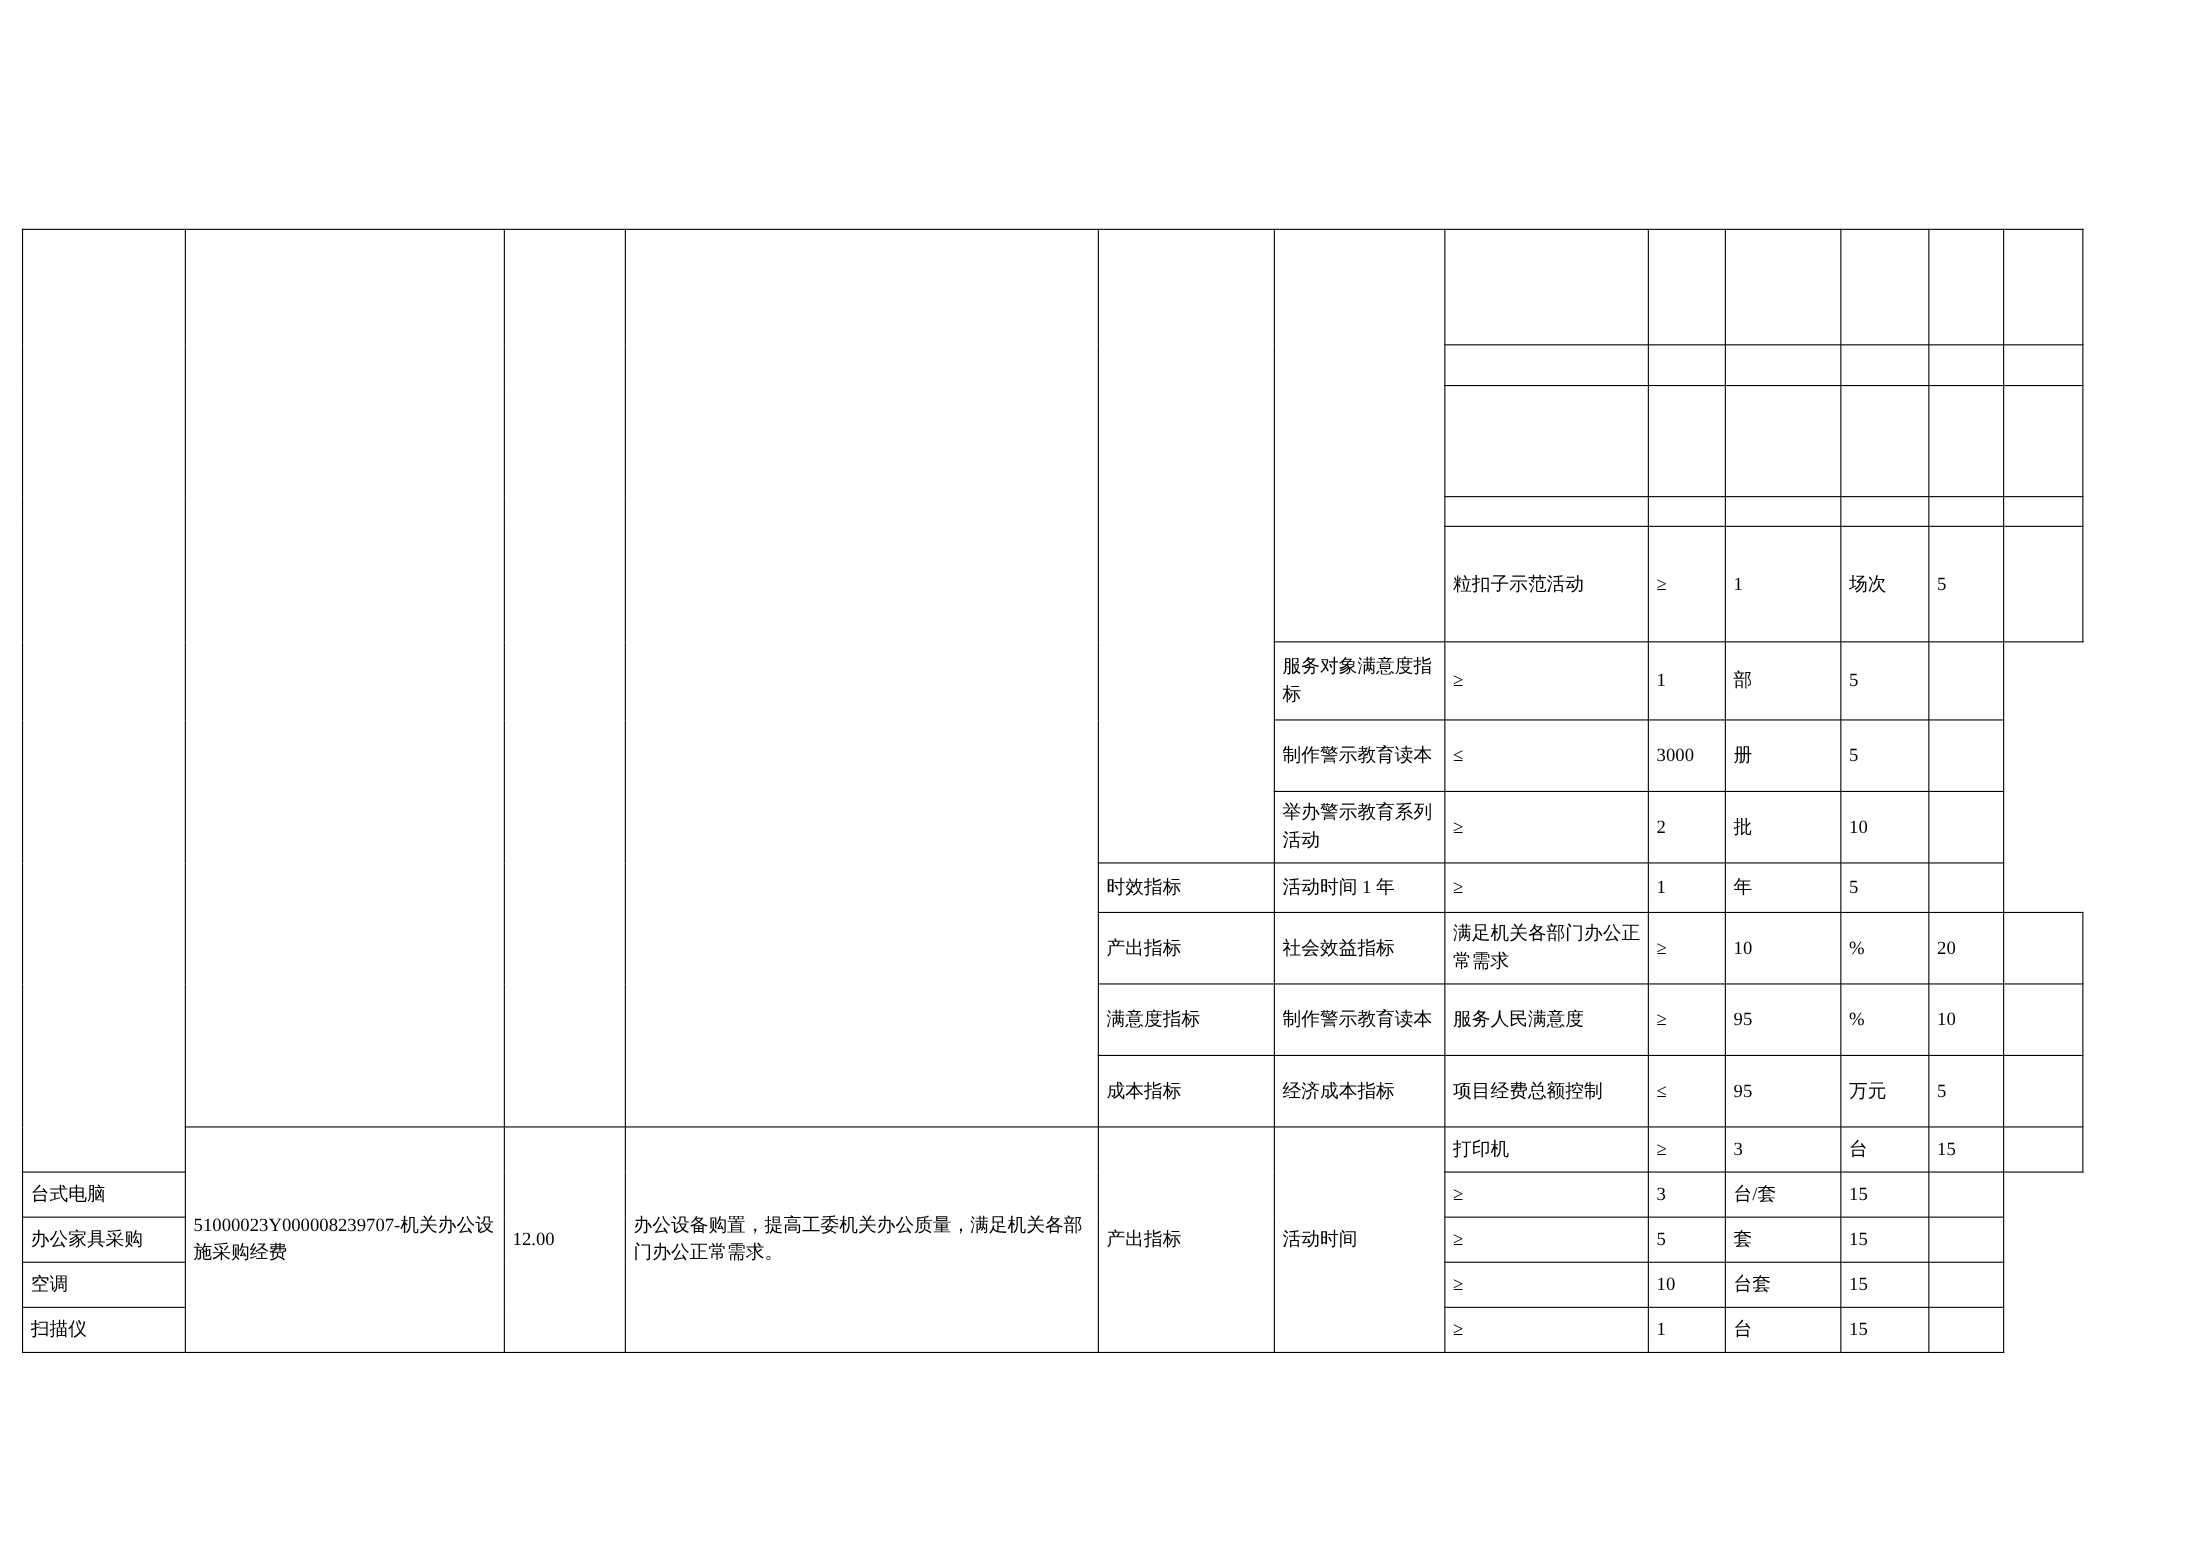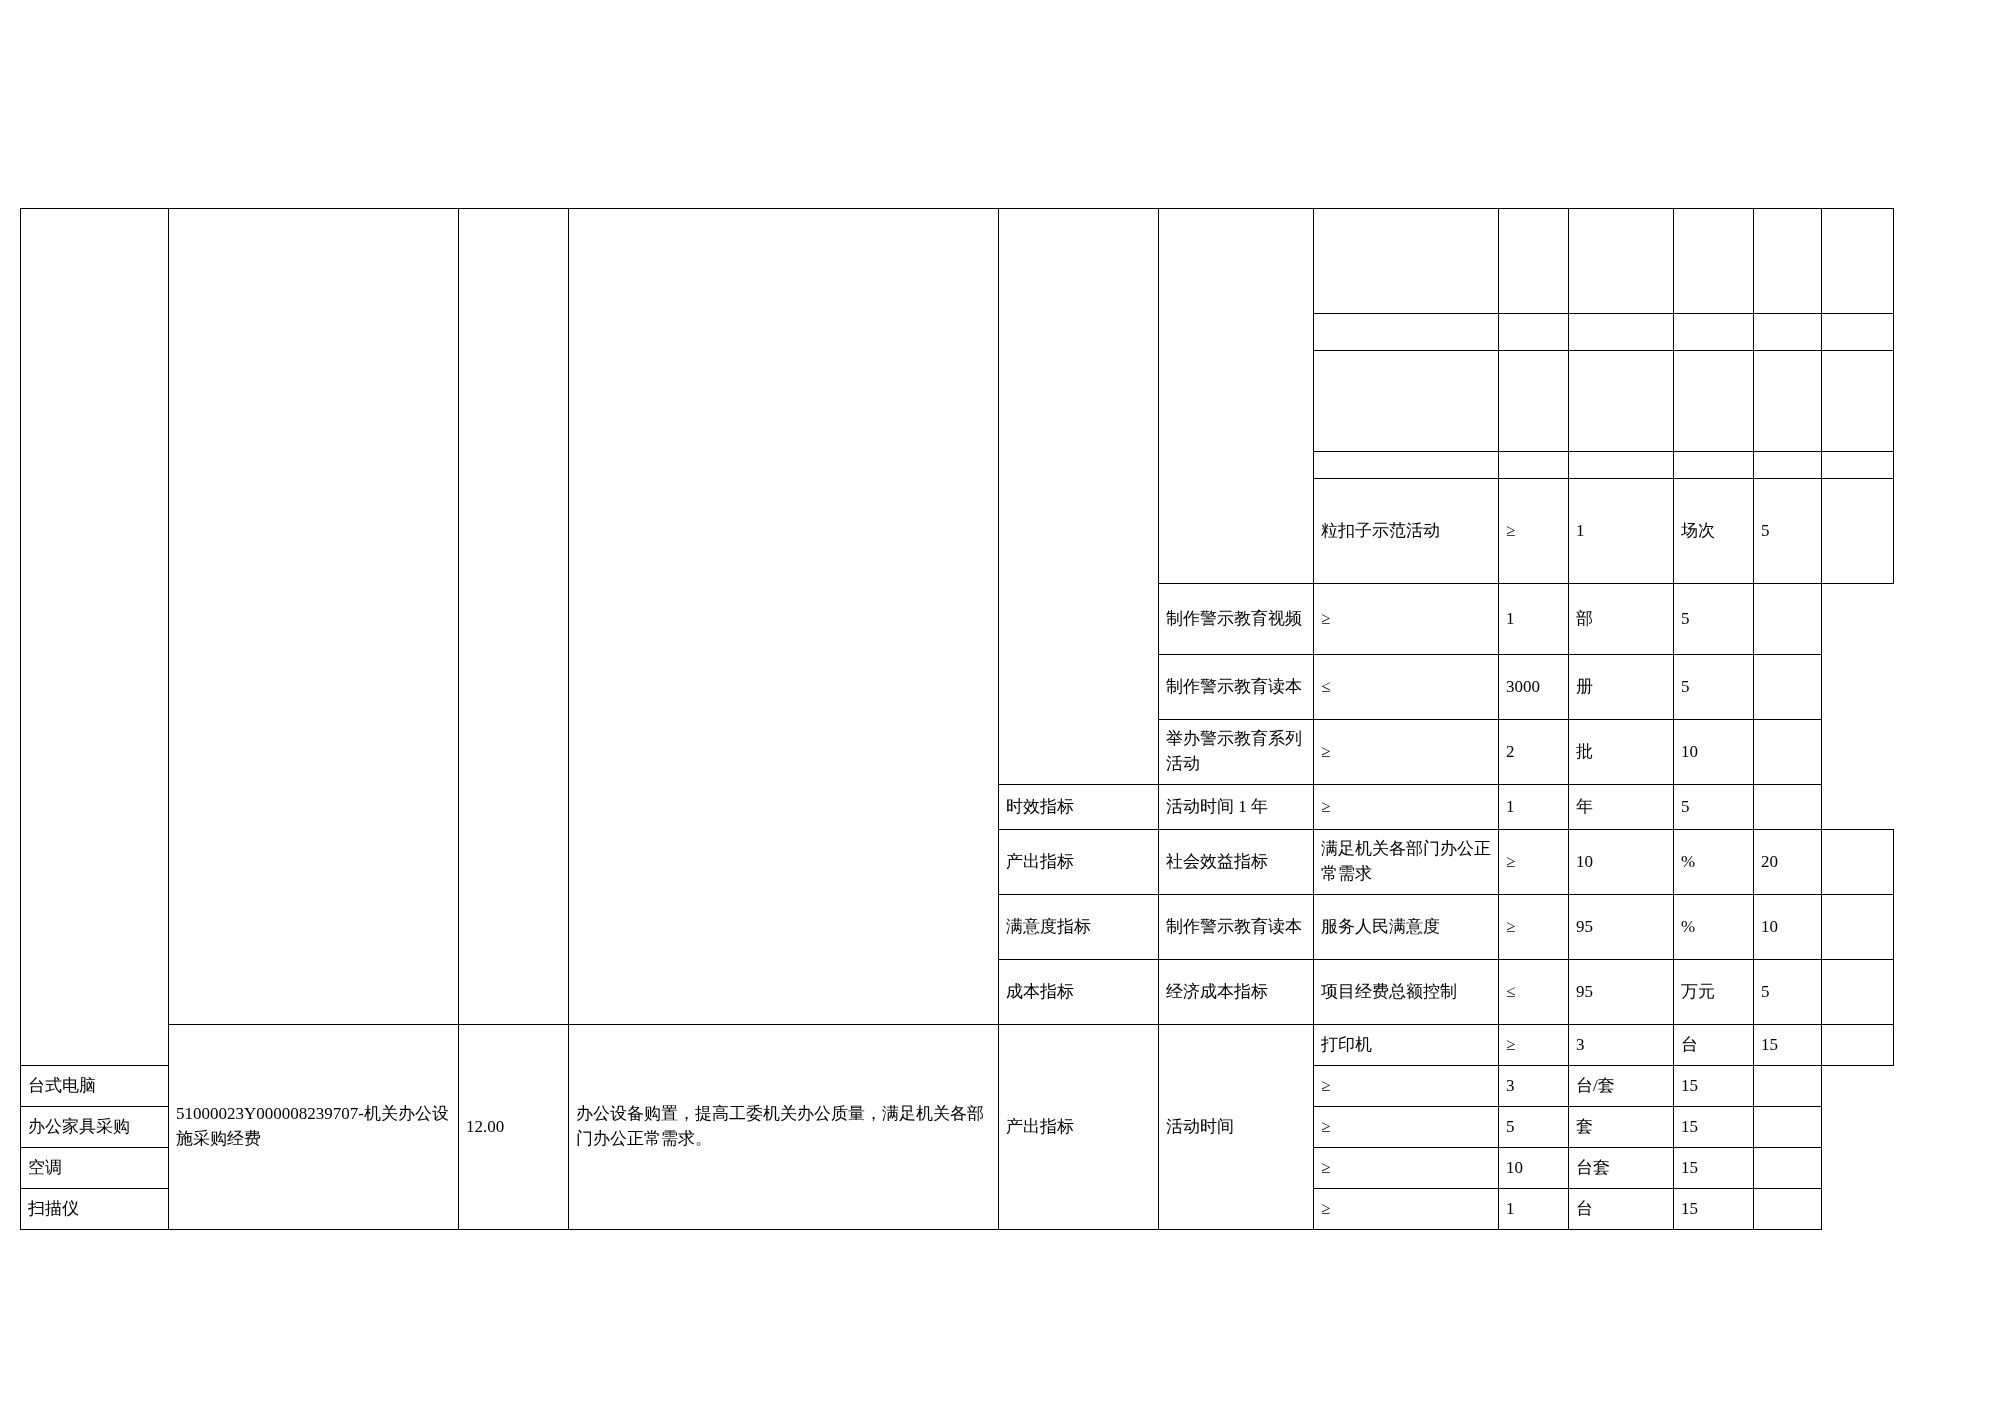--- a/index.html
+++ b/index.html
@@ -137,21 +137,21 @@
       <tr>
         <td class="cell-name" style="height:96px">粒扣子示范活动</td>
         <td class="num">≥</td>
         <td class="num">1</td>
         <td class="center">场次</td>
         <td class="num">5</td>
         <td></td>
       </tr>
 
       <tr>
-        <td class="cell-name" style="height:62px">制作警示教育视频</td>
+        <td class="cell-name" style="height:62px">服务对象满意度指标</td>
         <td class="num">≥</td>
         <td class="num">1</td>
         <td class="center">部</td>
         <td class="num">5</td>
         <td></td>
       </tr>
 
       <tr>
         <td class="cell-name" style="height:56px">制作警示教育读本</td>
         <td class="num">≤</td>

